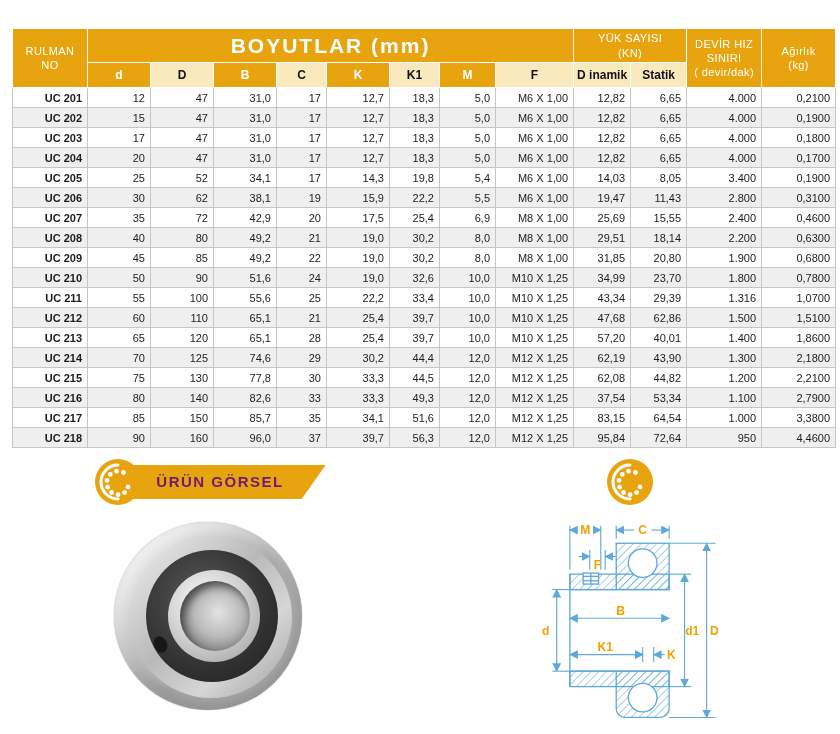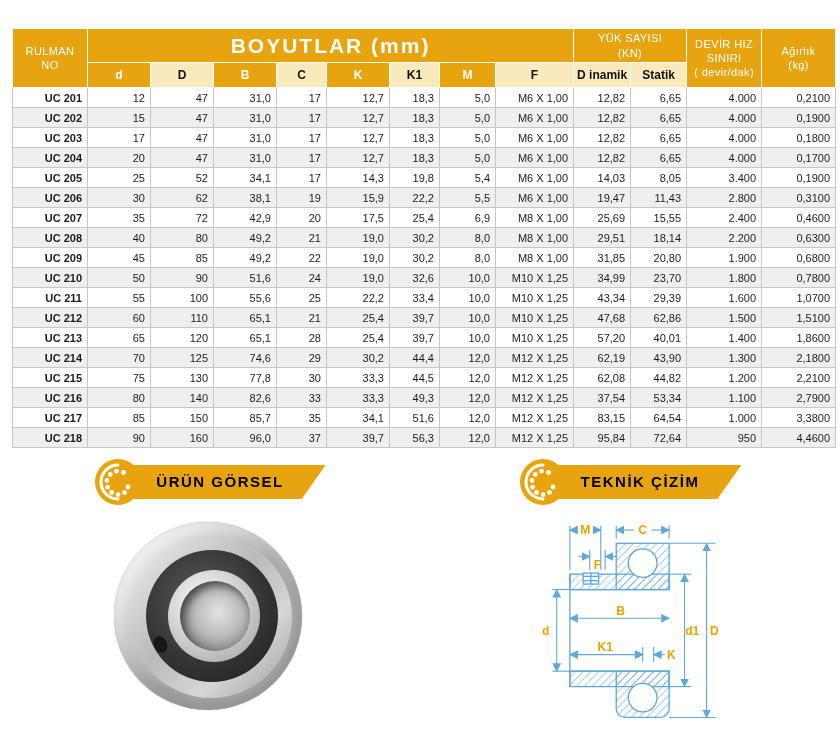--- a/index.html
+++ b/index.html
@@ -23,21 +23,21 @@
   table.spec tr.alt td { background:#EFEFEF; }
   td.c-no { text-align:left; font-weight:bold; color:#000; padding-left:4px; }
 
   
   .bottom { position:absolute; left:0; top:452px; width:840px; display:flex; }
   .half { width:420px; display:flex; flex-direction:column; align-items:center; }
 
   .badge { display:flex; align-items:center; height:48px; margin-top:6px; }
   .badge-icon { width:48px; height:48px; z-index:2; }
   .ribbon { margin-left:-14px; height:34px; line-height:34px; background:#E7A40F;
-            color:#000000; font-weight:bold; font-size:15px; letter-spacing:1.5px;
+            color:#701a75; font-weight:bold; font-size:15px; letter-spacing:1.5px;
             padding:0 42px 0 28px;
             clip-path:polygon(0 0, 100% 0, calc(100% - 24px) 100%, 0 100%); }
 
   
   .photo { position:relative; width:200px; height:198px; margin-top:12px; }
   .photo div { position:absolute; border-radius:50%; }
   .p-outer { left:4px; top:4px; width:188px; height:188px;
      background: radial-gradient(circle at 38% 40%, #f4f4f4 0%, #dcdcdc 28%, #a9a9a9 58%, #c9c9c9 76%, #8f8f8f 100%);
      box-shadow: inset -6px -8px 16px rgba(0,0,0,.28), inset 8px 10px 14px rgba(255,255,255,.75), 0 0 1px #777; }
   .p-rim { left:20px; top:18px; width:162px; height:162px;
@@ -258,21 +258,21 @@
       <td>55</td>
       <td>100</td>
       <td>55,6</td>
       <td>25</td>
       <td>22,2</td>
       <td>33,4</td>
       <td>10,0</td>
       <td>M10 X 1,25</td>
       <td>43,34</td>
       <td>29,39</td>
-      <td>1.600</td>
+      <td>1.316</td>
       <td>1,0700</td>
     </tr>
           <tr class="alt">
       <td class="c-no">UC 212</td>
       <td>60</td>
       <td>110</td>
       <td>65,1</td>
       <td>21</td>
       <td>25,4</td>
       <td>39,7</td>
@@ -419,21 +419,20 @@
               <circle cx="22.5" cy="13.2" r="2.4"></circle>
             <circle cx="16.3" cy="16.4" r="2.4"></circle>
               <circle cx="13.0" cy="22.4" r="2.4"></circle>
             <circle cx="13.6" cy="29.2" r="2.4"></circle>
               <circle cx="17.6" cy="34.5" r="2.4"></circle>
             <circle cx="24.1" cy="36.7" r="2.4"></circle>
               <circle cx="30.5" cy="34.6" r="2.4"></circle>
             <circle cx="34.0" cy="29.0" r="2.4"></circle>
           </g>
         </svg>
-        <div class="ribbon">TEKNİK ÇİZİM</div>
       </div>
 
       <svg class="drawing" width="204" height="226" viewBox="0 0 185 205" font-family="Liberation Sans, sans-serif">
         <defs>
           <pattern id="hatch" width="5" height="5" patternTransform="rotate(45)" patternUnits="userSpaceOnUse">
             <line x1="0" y1="0" x2="0" y2="5" stroke="#5FA8D8" stroke-width="1"></line>
           </pattern>
           <marker id="ar" viewBox="0 0 10 10" refX="9" refY="5" markerWidth="8" markerHeight="8" orient="auto-start-reverse">
             <path d="M0,0 L10,5 L0,10 z" fill="#5FA8D8"></path>
           </marker>

